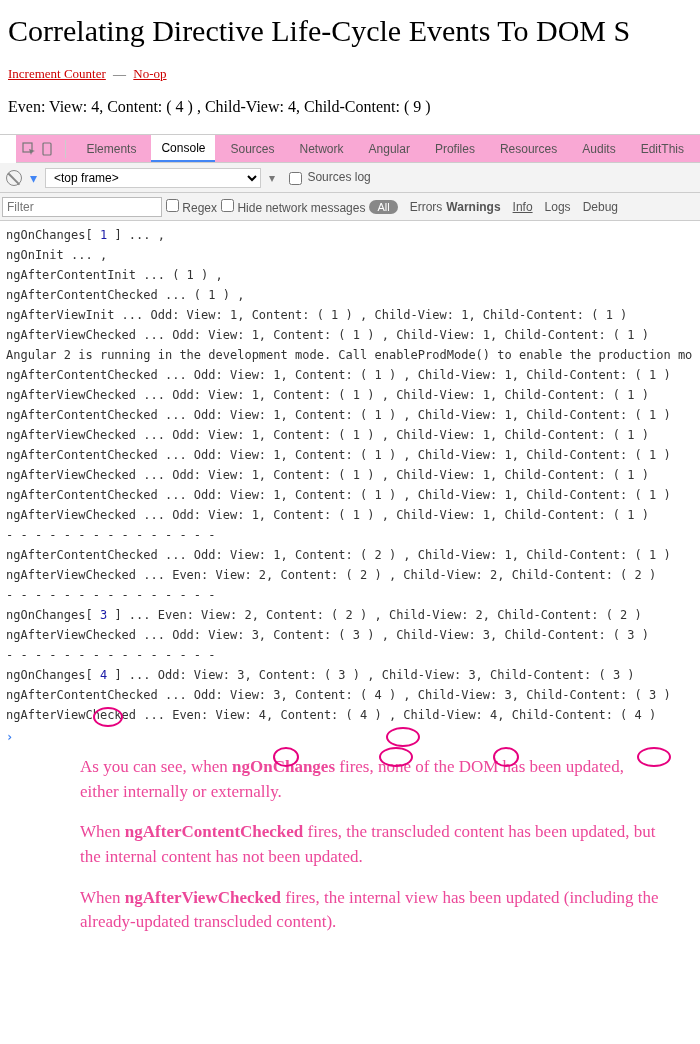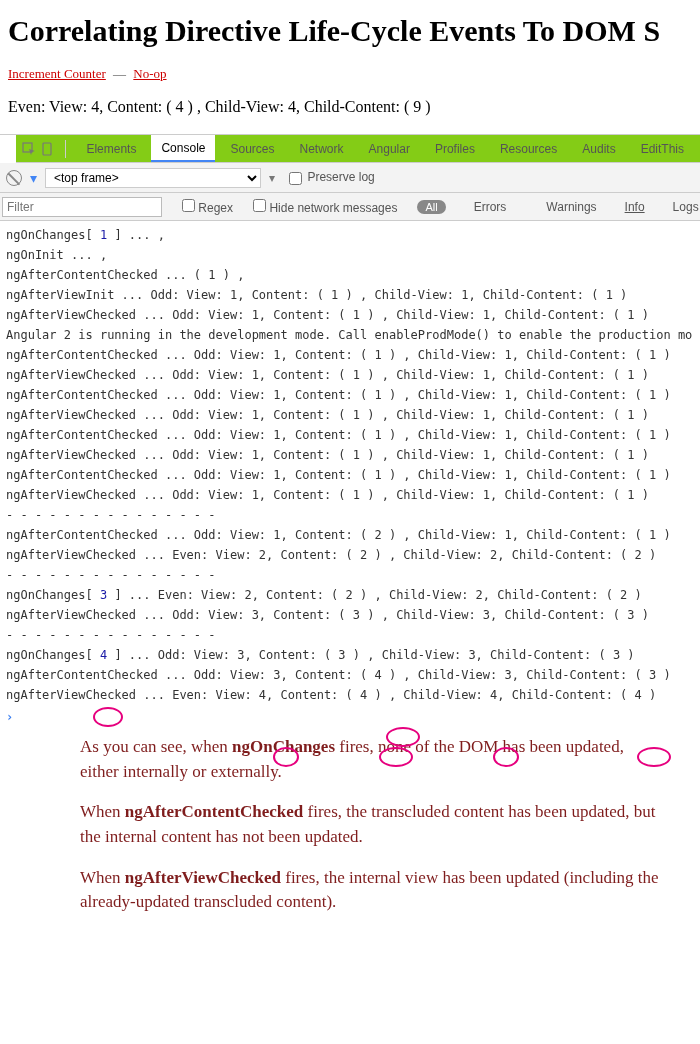--- a/index.html
+++ b/index.html
@@ -6,39 +6,39 @@
   body {
     font-family: "Times New Roman", Times, serif;
     font-size:16px;
     color:#000;
     width:700px;
     overflow:hidden;
     background:#fff;
   }
   h1 {
     font-size:30px;
-    font-weight:bold;
+    font-weight:normal;
     margin:14px 0 18px 8px;
     white-space:nowrap;
   }
   .links { margin:0 0 16px 8px; font-size:13px; }
   .links a { color:#cc0000; text-decoration:underline; }
   .links .sep { color:#555; margin:0 4px; }
   .status-line { margin:0 0 18px 8px; font-size:16px; }
 
   
   .devtools {
     font-family:"Lucida Grande","Segoe UI",Arial,sans-serif;
     font-size:12px;
     color:#333;
     border-top:1px solid #ccc;
   }
   .dt-tabs {
     display:flex; align-items:center; height:28px;
-    border-bottom:1px solid #ccc; background:#84cc16;
+    border-bottom:1px solid #ccc; background:#f9a8d4;
     padding:0 6px; gap:5px;
     white-space:nowrap;
     margin-left:16px;
   }
   .dt-tabs .icon {
     width:18px; height:18px; display:inline-flex;
     align-items:center; justify-content:center; color:#777;
   }
   .dt-tabs .divider { width:1px; height:18px; background:#ccc; margin:0 6px; }
   .dt-tabs .tab { padding:6px 10px; color:#555; cursor:default; }
@@ -59,21 +59,21 @@
   }
   .dt-toolbar .funnel { color:#4285f4; font-size:14px; }
   .dt-toolbar select.frame {
     font-family:inherit; font-size:12px; height:20px; width:216px;
     border:1px solid #ccc; background:#fff; padding:0 4px;
   }
   .dt-toolbar input[type=checkbox]{ vertical-align:middle; margin:0 2px 0 6px; }
 
   .dt-filterbar {
     display:flex; align-items:center; height:28px; padding:0 2px;
-    border-bottom:1px solid #ccc; background:#f3f3f3; gap:20px;
+    border-bottom:1px solid #ccc; background:#f3f3f3; gap:4px;
     white-space:nowrap; font-size:12px;
   }
   .dt-filterbar input.filter {
     width:160px; height:20px; border:1px solid #bbb; padding:0 4px;
     font-size:12px;
   }
   .pill {
     background:#888; color:#fff; border-radius:8px; padding:1px 8px;
     font-size:11px;
   }
@@ -95,21 +95,21 @@
   .circle {
     position:absolute;
     border:2px solid #e6007e;
     border-radius:50%;
     pointer-events:none;
   }
   .console-wrap { position:relative; }
 
   .annotations {
     font-family:"Comic Sans MS","Marker Felt","Segoe Script",cursive;
-    color:#7f1d1d;
+    color:#ec4899;
     font-size:17px;
     line-height:1.45;
     padding:10px 40px 20px 80px;
   }
   .annotations p { margin-bottom:16px; }
   .annotations strong { font-weight:bold; }
 </style>
 </head>
 <body>
 
@@ -143,42 +143,43 @@
 
   <div class="dt-toolbar">
     <span class="no-icon"></span>
     <span class="funnel">▾</span>
     <select class="frame">
       <option>&lt;top frame&gt;</option>
     </select>
     <span style="color:#777;">▾</span>
     <label>
       <input type="checkbox" style="">
-      <span class="lbl">Preserve log</span>
+      <span class="lbl">Sources log</span>
     </label>
   </div>
 
   <div class="dt-filterbar">
     <input class="filter" placeholder="Filter" style="">
     <label>
       <input type="checkbox" style="">
       <span class="lbl">Regex</span>
     </label>
     <label>
       <input type="checkbox" style="">
       <span class="lbl">Hide network messages</span>
     </label>
     <span class="pill">All</span>
-    <span id="levels-host" style="display: contents;"><span class="lbl" style="margin-left: 8px;">Errors</span><span class="lbl" style="margin-left: 20px;">Warnings</span><span class="lbl" style="margin-left: 8px; text-decoration: underline;">Info</span><span class="lbl" style="margin-left: 8px;">Logs</span><span class="lbl" style="margin-left: 8px;">Debug</span></span>
+    <span id="levels-host" style="display: contents;"><span class="lbl" style="margin-left: 8px;">Errors</span><span class="lbl" style="margin-left: 0; font-weight: bold;">Warnings</span><span class="lbl" style="margin-left: 8px; text-decoration: underline;">Info</span><span class="lbl" style="margin-left: 8px;">Logs</span><span class="lbl" style="margin-left: 8px;">Debug</span></span>
   </div>
 
   <div class="console-wrap">
     <div class="console" id="console">
         <div class="line"><span>ngOnChanges[ </span><span class="num">1</span><span> ] ... ,</span></div>
         <div class="line"><span>ngOnInit ... ,</span></div>
+        <div class="line"><span>ngAfterContentInit ... ( 1 ) ,</span></div>
         <div class="line"><span>ngAfterContentChecked ... ( 1 ) ,</span></div>
         <div class="line"><span>ngAfterViewInit ... Odd: View: 1, Content: ( 1 ) , Child-View: 1, Child-Content: ( 1 )</span></div>
         <div class="line"><span>ngAfterViewChecked ... Odd: View: 1, Content: ( 1 ) , Child-View: 1, Child-Content: ( 1 )</span></div>
         <div class="line"><span>Angular 2 is running in the development mode. Call enableProdMode() to enable the production mo</span></div>
         <div class="line"><span>ngAfterContentChecked ... Odd: View: 1, Content: ( 1 ) , Child-View: 1, Child-Content: ( 1 )</span></div>
         <div class="line"><span>ngAfterViewChecked ... Odd: View: 1, Content: ( 1 ) , Child-View: 1, Child-Content: ( 1 )</span></div>
         <div class="line"><span>ngAfterContentChecked ... Odd: View: 1, Content: ( 1 ) , Child-View: 1, Child-Content: ( 1 )</span></div>
         <div class="line"><span>ngAfterViewChecked ... Odd: View: 1, Content: ( 1 ) , Child-View: 1, Child-Content: ( 1 )</span></div>
         <div class="line"><span>ngAfterContentChecked ... Odd: View: 1, Content: ( 1 ) , Child-View: 1, Child-Content: ( 1 )</span></div>
         <div class="line"><span>ngAfterViewChecked ... Odd: View: 1, Content: ( 1 ) , Child-View: 1, Child-Content: ( 1 )</span></div>

